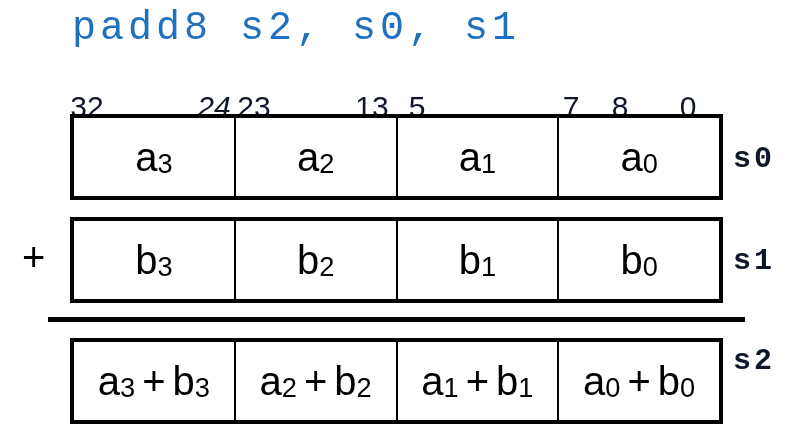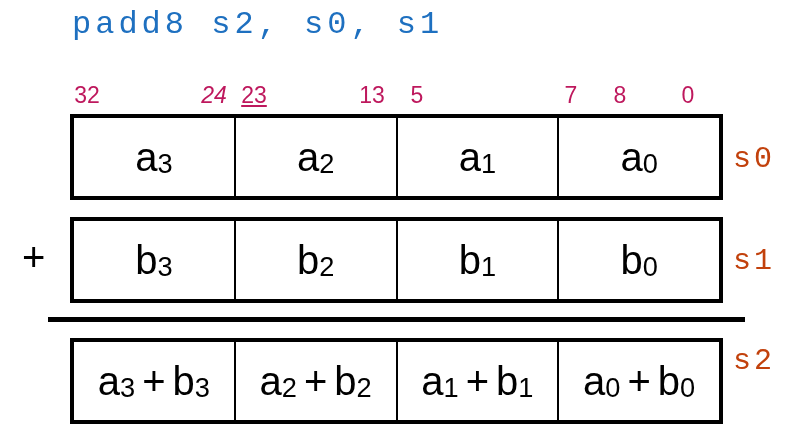--- a/index.html
+++ b/index.html
@@ -15,34 +15,34 @@
     overflow: hidden;
     font-family: "Liberation Sans", sans-serif;
   }
 
   
   .title {
     position: absolute;
     left: 72px;
     top: 6px;
     font-family: "Liberation Mono", monospace;
-    font-size: 32px;
+    font-size: 40px;
     letter-spacing: 4px;
     color: #1e70c0;
     white-space: pre;
   }
 
   
   .bit-label {
     position: absolute;
-    top: 82px;
+    top: 94px;
     transform: translateX(-50%);
-    font-size: 23px;
+    font-size: 30px;
     line-height: 26px;
-    color: #be185d;
+    color: #0f172a;
   }
   .bit-p0 { left: 87px; }
   .bit-p1 { left: 214px; font-style: italic; }
   .bit-p2 { left: 254px; text-decoration: underline; }
   .bit-p3 { left: 372px; }
   .bit-p4 { left: 417px; }
   .bit-p5 { left: 571px; }
   .bit-p6 { left: 620px; }
   .bit-p7 { left: 688px; }
 
@@ -100,22 +100,23 @@
   }
 
   
   .reg-label {
     position: absolute;
     left: 733px;
     font-family: "Liberation Mono", monospace;
     font-size: 30px;
     line-height: 30px;
     letter-spacing: 3px;
-    color: #c2410c;
+    color: #0f172a;
     white-space: pre;
+    font-weight: bold;
   }
   .lbl-s0 { top: 144px; }
   .lbl-s1 { top: 246px; }
   .lbl-s2 { top: 346px; }
 </style>
 </head>
 <body>
 
 <div id="canvas">
 

